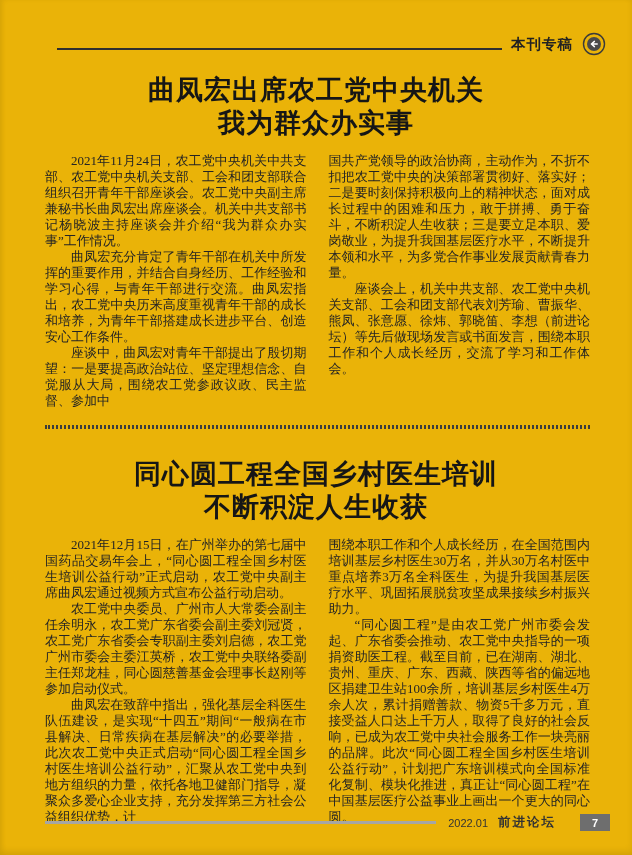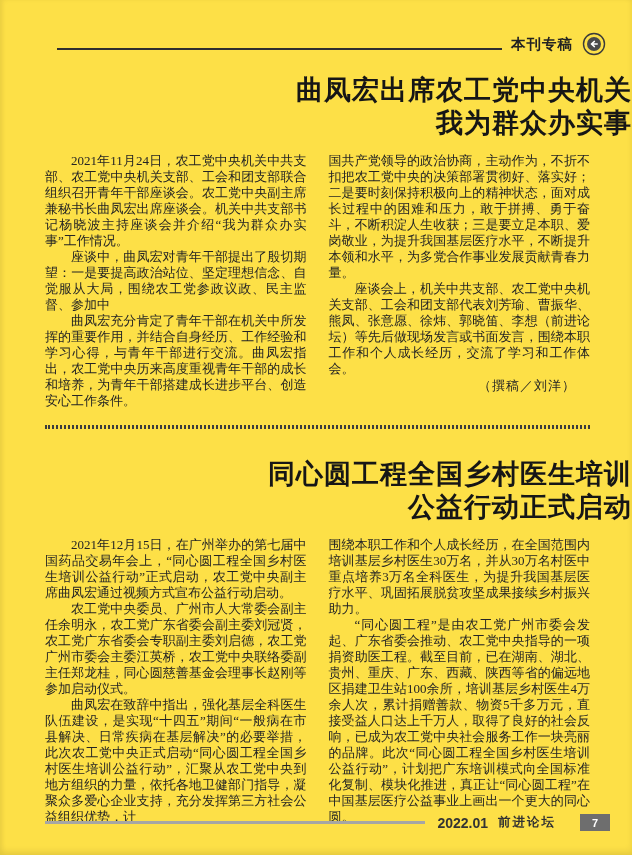--- a/index.html
+++ b/index.html
@@ -1,41 +1,41 @@
 <!DOCTYPE html>
 <html><head>
 <meta charset="utf-8">
 <style>
   * { margin:0; padding:0; box-sizing:border-box; }
   html,body { background:#d9d9d6; }
   .page {
     position:relative;
     width:632px; height:855px;
     margin:0 auto;
-    background:#fde047;
+    background:#eab308;
     overflow:hidden;
     color:#1c1c1c;
     font-family:"Liberation Serif","DejaVu Serif",serif;
     box-shadow:inset 0 -4px 6px rgba(0,0,0,.08), inset 3px 0 5px rgba(0,0,0,.04);
   }
   
   .hdr {
     position:absolute; top:30px; left:57px; right:26px;
     display:flex; align-items:center; gap:9px;
   }
   .hdr-rule { flex:1; height:1.5px; background:#2f2f2f; margin-top:12px; }
   .hdr-label {
     font-family:"Liberation Sans","DejaVu Sans",sans-serif;
     font-weight:bold; font-size:14.5px; color:#222; letter-spacing:1px;
     padding-top:2px;
   }
   .hdr-icon { width:24px; height:24px; margin-top:2px; }
   
   .art-title {
-    text-align:right;
+    text-align:center;
     font-family:"Liberation Sans","DejaVu Sans",sans-serif;
     font-weight:bold; color:#161616;
     font-size:27px; line-height:33px; letter-spacing:1px;
   }
   .t1 { margin-top:74px; }
   .t2 { margin-top:29px; }
   
   .cols {
     display:flex; gap:22px;
     padding:0 42px 0 45px;
@@ -54,21 +54,21 @@
     border-top:2px dotted #3c3c3c;
     border-bottom:2px dotted #3c3c3c;
   }
   
   .ftr {
     position:absolute; left:45px; right:22px; bottom:24px;
     display:flex; align-items:center;
     font-family:"Liberation Sans","DejaVu Sans",sans-serif;
   }
   .ftr-rule { flex:1; height:3px; background:#a6a6a4; margin-right:12px; }
-  .ftr-issue { font-weight:bold; font-size:14px; color:#333; margin-right:10px; }
+  .ftr-issue { font-weight:normal; font-size:11px; color:#333; margin-right:10px; }
   .ftr-journal { font-weight:bold; font-size:12.5px; color:#333; margin-right:24px; letter-spacing:2px; }
   .ftr-badge {
     width:30px; height:17px; background:#6e6e6e;
     color:#fff; font-weight:bold; font-size:11px;
     display:flex; align-items:center; justify-content:center;
   }
 </style>
 </head>
 <body>
 
@@ -87,37 +87,36 @@
   </div>
 
   <div>
     <h1 class="art-title t1">
       <span>曲凤宏出席农工党中央机关</span><br>
       <span>我为群众办实事</span>
     </h1>
     <div class="cols">
       <div class="col">
         <p>2021年11月24日，农工党中央机关中共支部、农工党中央机关支部、工会和团支部联合组织召开青年干部座谈会。农工党中央副主席兼秘书长曲凤宏出席座谈会。机关中共支部书记杨晓波主持座谈会并介绍“我为群众办实事”工作情况。</p>
+        <p>曲凤宏充分肯定了青年干部在机关中所发挥的重要作用，并结合自身经历、工作经验和学习心得，与青年干部进行交流。曲凤宏指出，农工党中央历来高度重视青年干部的成长和培养，为青年干部搭建成长进步平台、创造安心工作条件。</p>
         <p>座谈中，曲凤宏对青年干部提出了殷切期望：一是要提高政治站位、坚定理想信念、自觉服从大局，围绕农工党参政议政、民主监督、参加中</p>
-        <p>曲凤宏充分肯定了青年干部在机关中所发挥的重要作用，并结合自身经历、工作经验和学习心得，与青年干部进行交流。曲凤宏指出，农工党中央历来高度重视青年干部的成长和培养，为青年干部搭建成长进步平台、创造安心工作条件。</p>
       </div>
       <div class="col">
         <p class="cont">国共产党领导的政治协商，主动作为，不折不扣把农工党中央的决策部署贯彻好、落实好；二是要时刻保持积极向上的精神状态，面对成长过程中的困难和压力，敢于拼搏、勇于奋斗，不断积淀人生收获；三是要立足本职、爱岗敬业，为提升我国基层医疗水平，不断提升本领和水平，为多党合作事业发展贡献青春力量。</p>
         <p>座谈会上，机关中共支部、农工党中央机关支部、工会和团支部代表刘芳瑜、曹振华、熊凤、张意愿、徐炜、郭晓笛、李想（前进论坛）等先后做现场发言或书面发言，围绕本职工作和个人成长经历，交流了学习和工作体会。</p>
-        <p class="byline">（撰稿／刘洋）</p>
       </div>
     </div>
   </div>
 
   <div class="divider"></div>
 
   <div>
     <h1 class="art-title t2">
       <span>同心圆工程全国乡村医生培训</span><br>
-      <span>公益行动正式启动</span>
+      <span>不断积淀人生收获</span>
     </h1>
     <div class="cols">
       <div class="col">
         <p>2021年12月15日，在广州举办的第七届中国药品交易年会上，“同心圆工程全国乡村医生培训公益行动”正式启动，农工党中央副主席曲凤宏通过视频方式宣布公益行动启动。</p>
         <p>农工党中央委员、广州市人大常委会副主任余明永，农工党广东省委会副主委刘冠贤，农工党广东省委会专职副主委刘启德，农工党广州市委会主委江英桥，农工党中央联络委副主任郑龙桂，同心圆慈善基金会理事长赵刚等参加启动仪式。</p>
         <p>曲凤宏在致辞中指出，强化基层全科医生队伍建设，是实现“十四五”期间“一般病在市县解决、日常疾病在基层解决”的必要举措，此次农工党中央正式启动“同心圆工程全国乡村医生培训公益行动”，汇聚从农工党中央到地方组织的力量，依托各地卫健部门指导，凝聚众多爱心企业支持，充分发挥第三方社会公益组织优势，计</p>
       </div>
       <div class="col">
         <p class="cont">围绕本职工作和个人成长经历，在全国范围内培训基层乡村医生30万名，并从30万名村医中重点培养3万名全科医生，为提升我国基层医疗水平、巩固拓展脱贫攻坚成果接续乡村振兴助力。</p>
         <p>“同心圆工程”是由农工党广州市委会发起、广东省委会推动、农工党中央指导的一项捐资助医工程。截至目前，已在湖南、湖北、贵州、重庆、广东、西藏、陕西等省的偏远地区捐建卫生站100余所，培训基层乡村医生4万余人次，累计捐赠善款、物资5千多万元，直接受益人口达上千万人，取得了良好的社会反响，已成为农工党中央社会服务工作一块亮丽的品牌。此次“同心圆工程全国乡村医生培训公益行动”，计划把广东培训模式向全国标准化复制、模块化推进，真正让“同心圆工程”在中国基层医疗公益事业上画出一个更大的同心圆。</p>

